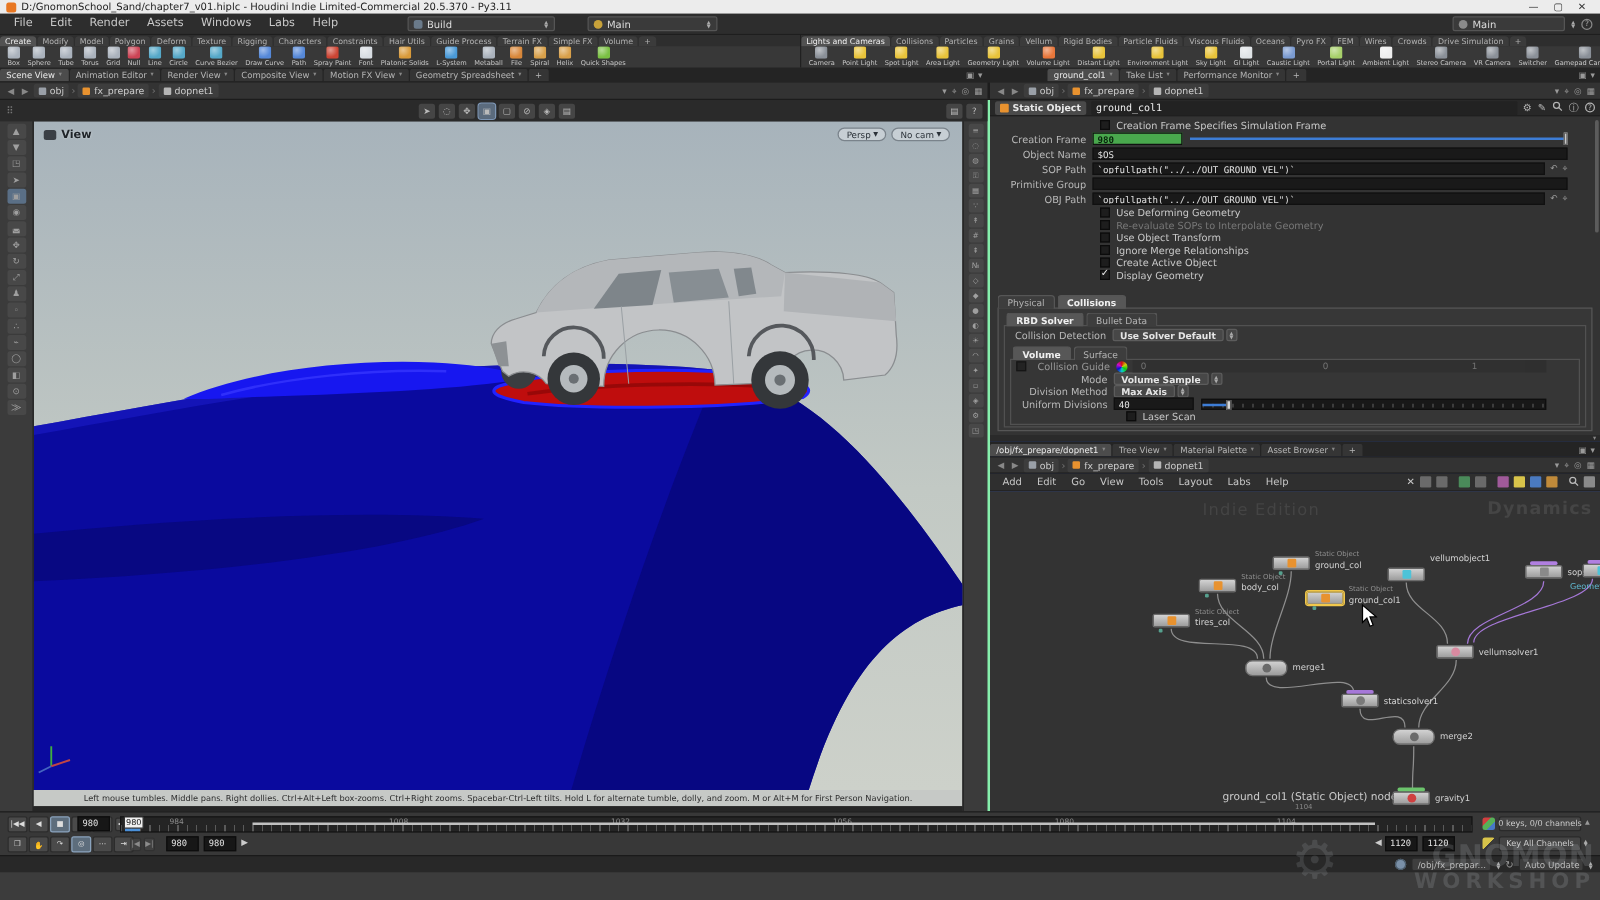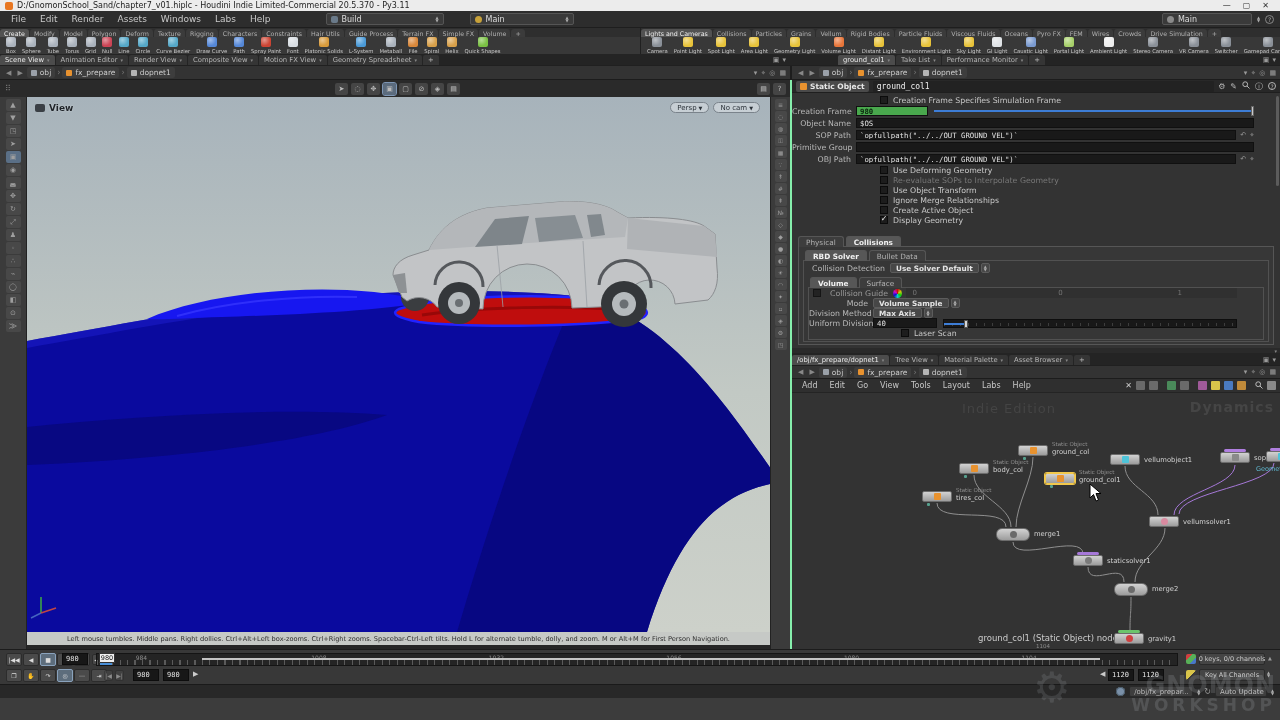--- a/index.html
+++ b/index.html
@@ -64,21 +64,21 @@
   
   .right-pane{width:490px;display:flex;flex-direction:column;border-left:2px solid #86efac}
   .params{height:273px;background:#333;font-size:7.8px;color:#c8c8c8;position:relative;overflow:hidden}
   .phead{height:13px;background:#282828;display:flex;align-items:center;gap:4px;padding:0 4px;border-bottom:1px solid #1f1f1f}
   .ntype{background:#4a4a4a;color:#e8e8e8;font-weight:bold;padding:0 4px;height:11px;display:flex;align-items:center;gap:3px;border-radius:2px;font-size:7.5px}
   .ntype .chipicon{width:7px;height:7px;background:#e8922f;border-radius:1px}
   .nname{flex:1;font-family:"DejaVu Sans Mono",monospace;color:#eee;font-size:8px;background:#222;height:11px;display:flex;align-items:center;padding:0 4px;border-radius:1px}
   .phicons{display:flex;gap:5px;color:#b5b5b5;font-size:8px;align-items:center}
   .prow{display:flex;align-items:center;height:12px;padding-right:26px}
   .prow.short{height:10px}
-  .plabel{width:64px;text-align:right;color:#b8b8b8;padding-right:5px;flex:none;white-space:nowrap}
+  .plabel{width:82px;text-align:right;color:#b8b8b8;padding-right:5px;flex:none;white-space:nowrap}
   .pfield{background:#191919;border:1px solid #101010;color:#e2e2e2;font-family:"DejaVu Sans Mono",monospace;font-size:7.3px;padding:0 3px;height:10px;display:flex;align-items:center;overflow:hidden;white-space:nowrap}
   .grow{flex:1}
   .greenfield{background:#49a84d;color:#09230c;font-weight:bold;width:72px;flex:none}
   .hslider{flex:1;height:10px;position:relative;margin-left:6px}
   .hslider::before{content:"";position:absolute;left:0;right:3px;top:4px;height:2px;background:#3d7dd6}
   .hslider .hnd{position:absolute;right:0;top:0;width:3px;height:10px;background:#c9c9c9;border:1px solid #666}
   .chkrow{display:flex;align-items:center;gap:5px;height:10px;margin-left:88px;white-space:nowrap}
   .chk{width:8px;height:8px;background:#1d1d1d;border:1px solid #0b0b0b;flex:none;display:flex;align-items:center;justify-content:center}
   .chk.on::after{content:"✓";color:#ececec;font-size:8px;line-height:8px;margin-top:-2px}
   .dim{color:#777}
@@ -840,21 +840,21 @@
             </div>
             <span class="ntlabel" style="left: 164px; top: 94px;">Static Object</span>
             <span class="nlabel" style="left: 164px; top: 101px;">tires_col</span>
             <div class="node merge" style="left: 204px; top: 135px;">
               <span class="nicon" style="background: rgb(106, 106, 106); border-radius: 50%;"></span>
             </div>
             <span class="nlabel" style="left: 242px; top: 137px;">merge1</span>
             <div class="node" style="left: 318px; top: 61px;">
               <span class="nicon" style="background: rgb(78, 195, 216);"></span>
             </div>
-            <span class="nlabel" style="left: 352px; top: 63px;">vellumobject1</span>
+            <span class="nlabel" style="left: 352px; top: 50px;">vellumobject1</span>
             <div class="node" style="left: 428px; top: 59px;">
               <span class="nicon" style="background: rgb(138, 138, 138);"></span>
               <span class="band" style="background: rgb(176, 127, 224);"></span>
             </div>
             <span class="nlabel" style="left: 462px; top: 61px;">sopsolver1</span>
             <span class="ngtag" style="left: 464px; top: 72px;">Geometry</span>
             <div class="node" style="left: 474px; top: 58px;">
               <span class="nicon" style="background: rgb(78, 195, 216);"></span>
               <span class="band" style="background: rgb(176, 127, 224);"></span>
             </div>

